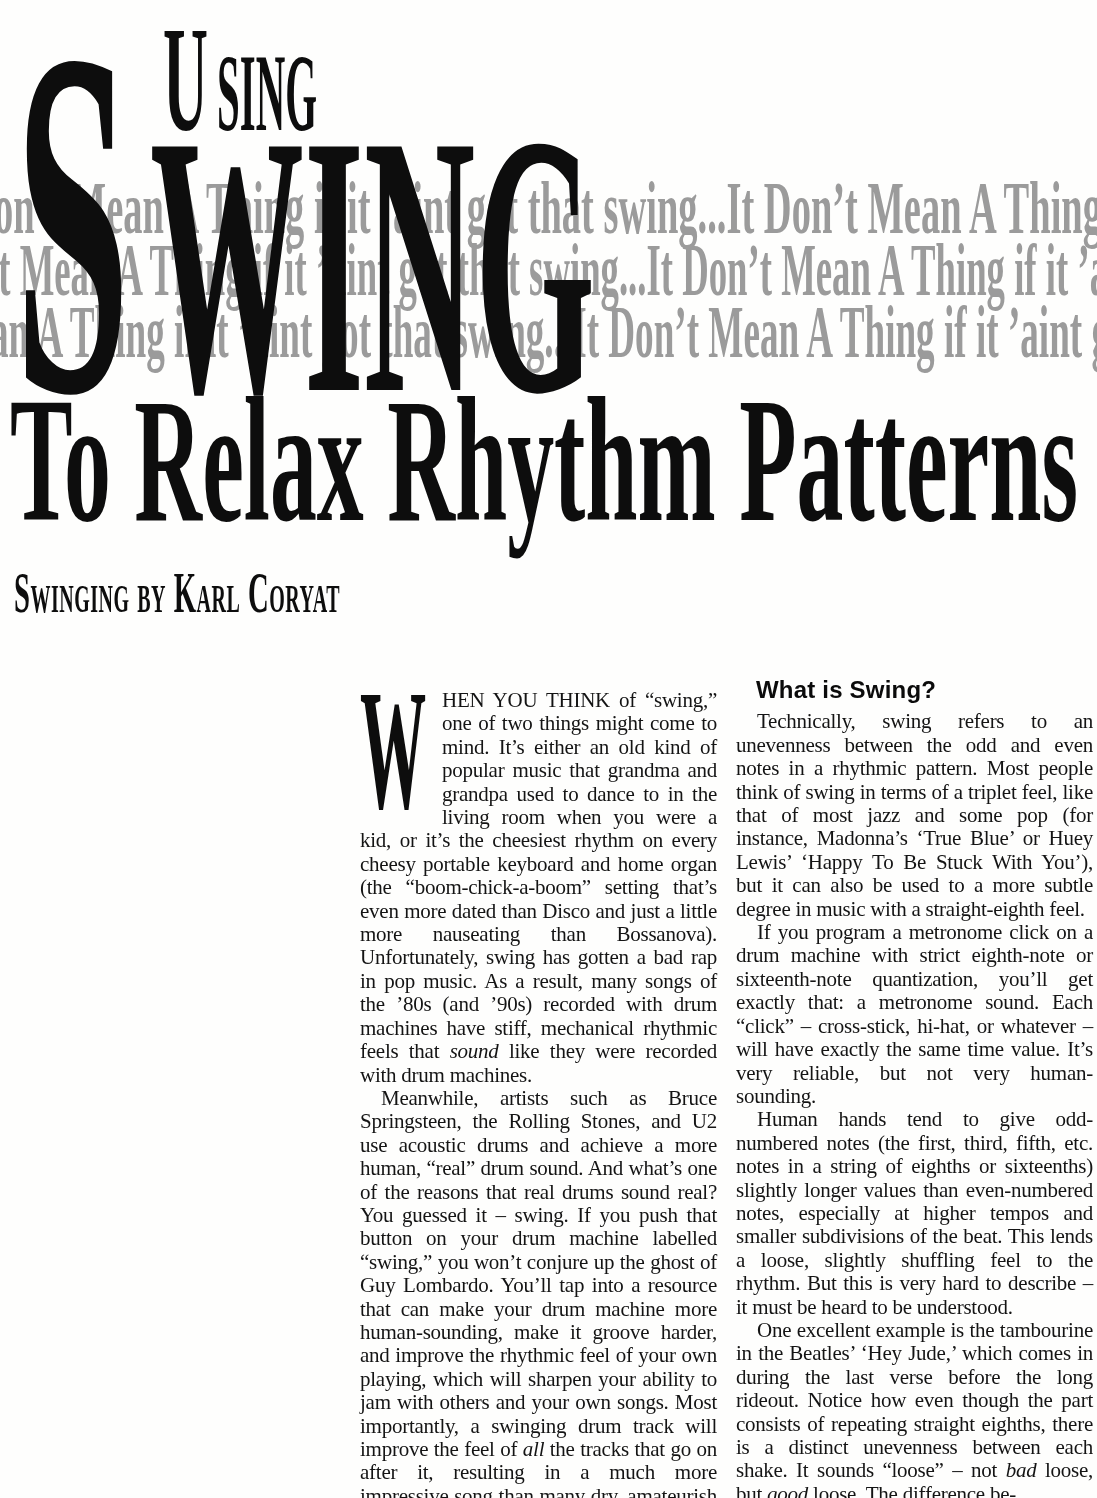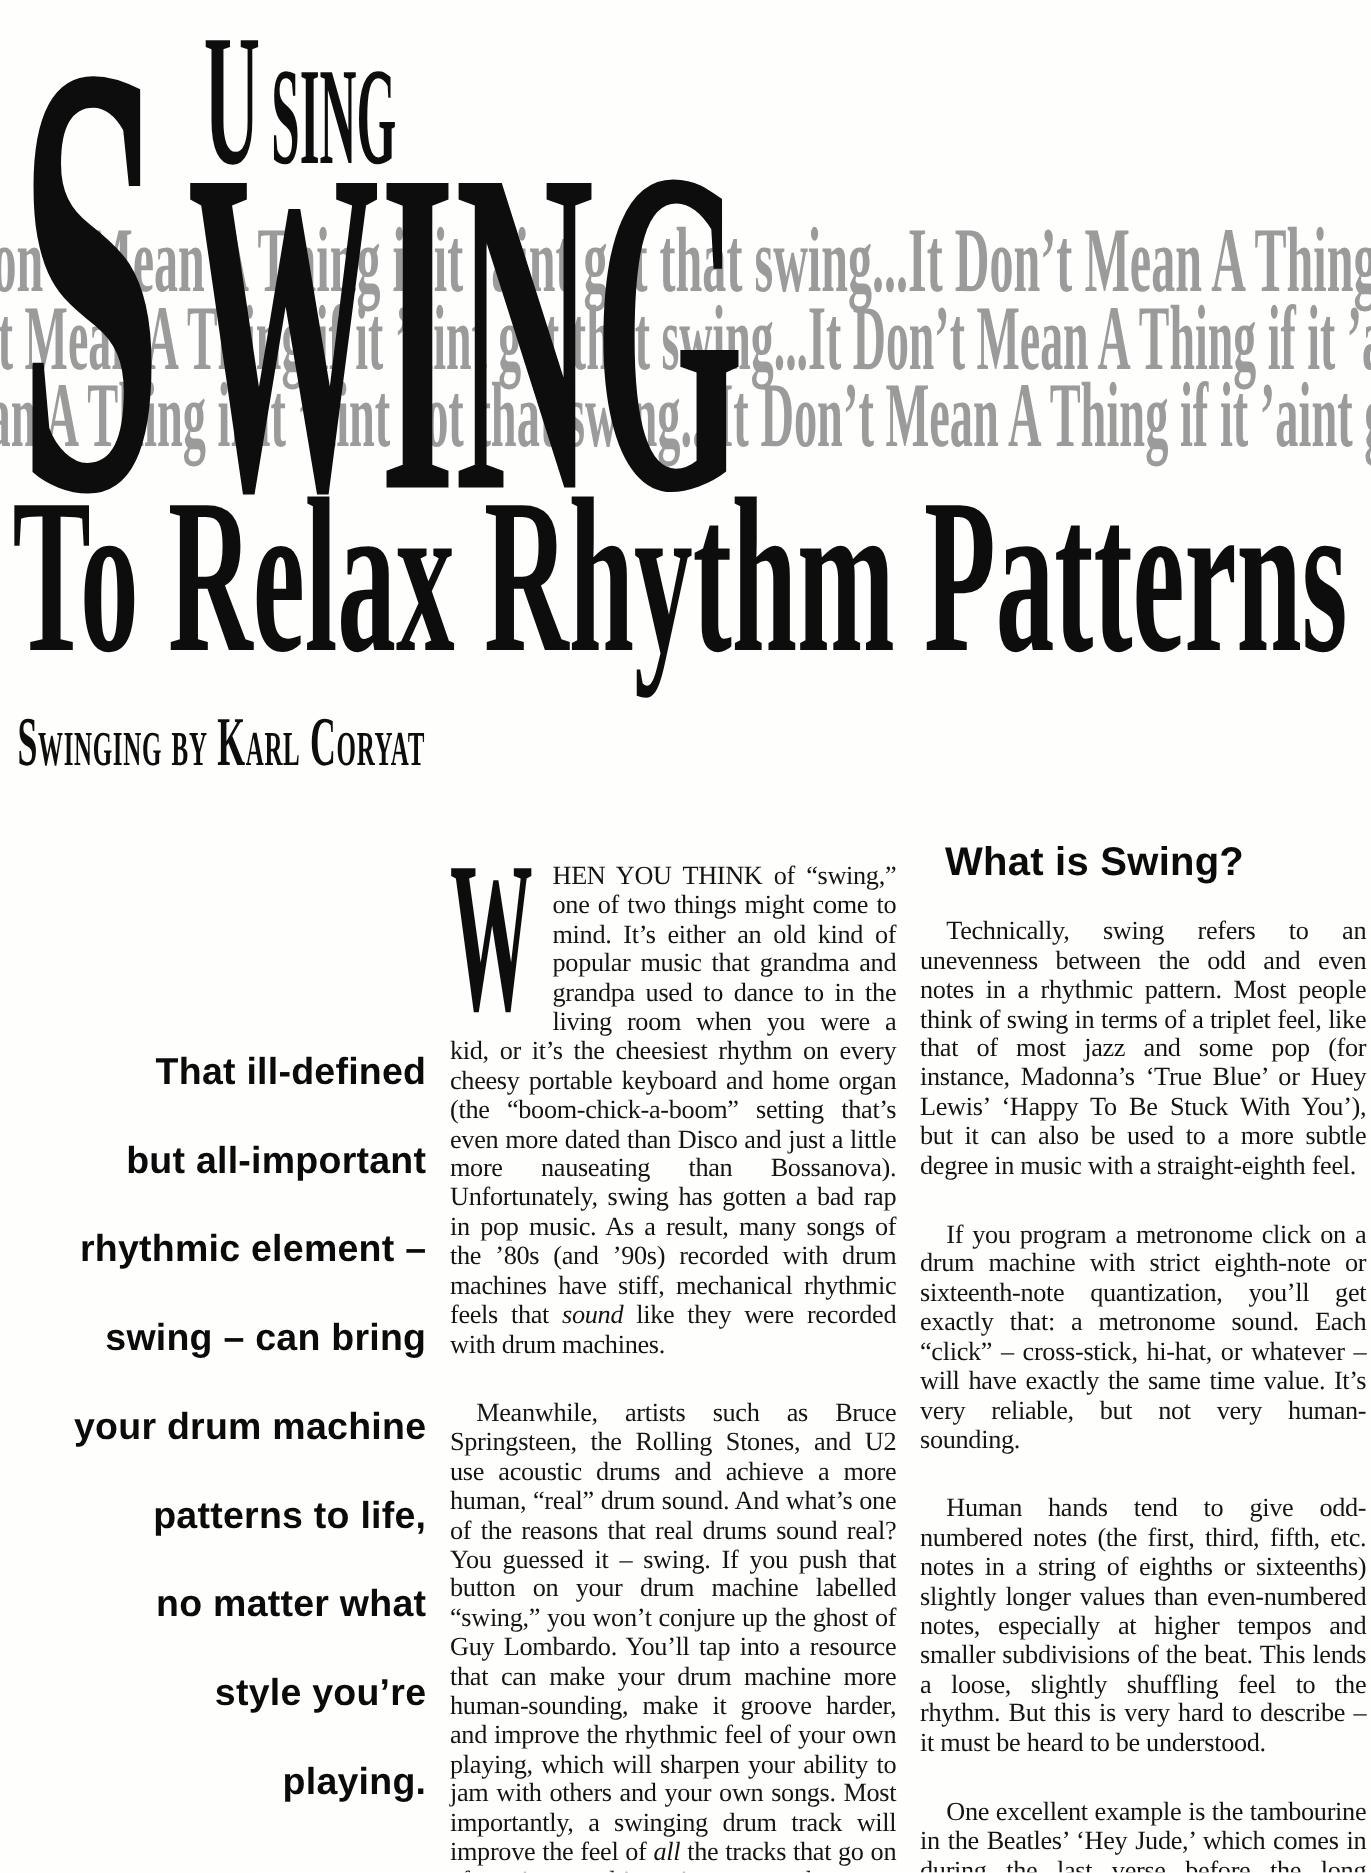--- a/index.html
+++ b/index.html
@@ -42,27 +42,27 @@
     font-family: "Liberation Serif", serif;
     font-size: 21px;
     line-height: 23.4px;
     color: #141414;
     letter-spacing: -0.25px;
   }
   .col-mid   { left: 360px; padding-top: 14px; }
   .col-right { left: 736px; }
   .par { margin: 0; text-align: justify; }
   .par em { }
-  .indent { text-indent: 21px; margin-top: 32px; }
+  .indent { text-indent: 21px; }
   .section-heading {
     margin: 0 0 9px 0;
     padding: 3px 0 0 20px;
     font-family: "Liberation Sans", sans-serif;
     font-weight: bold;
-    font-size: 32px;
+    font-size: 24px;
     color: #0b0b0b;
     letter-spacing: 0.2px;
   }
   .dropcap {
     float: left;
     width: 68px;
     height: 117px;
     margin: 4px 14px 0 0;
   }
   .dropcap text {
@@ -85,31 +85,20 @@
     <text x="217" y="130" font-size="111" textLength="100" lengthAdjust="spacingAndGlyphs">SING</text>
 
     <text x="15" y="390" font-size="497" textLength="115" lengthAdjust="spacingAndGlyphs">S</text>
     <text x="150" y="390" font-size="372" textLength="445" lengthAdjust="spacingAndGlyphs">WING</text>
 
     <text x="10" y="520" font-size="177" textLength="1068" lengthAdjust="spacingAndGlyphs">To Relax Rhythm Patterns</text>
 
     <text class="byline" x="14" y="612" font-size="56" textLength="326" lengthAdjust="spacingAndGlyphs">Swinging by Karl Coryat</text>
   </svg>
 
-  <div class="pullquote">
-      <div class="pq-line">That ill-defined</div>
-      <div class="pq-line">but all-important</div>
-      <div class="pq-line">rhythmic element –</div>
-      <div class="pq-line">swing – can bring</div>
-      <div class="pq-line">your drum machine</div>
-      <div class="pq-line">patterns to life,</div>
-      <div class="pq-line">no matter what</div>
-      <div class="pq-line">style you’re</div>
-      <div class="pq-line">playing.</div>
-    </div>
 
   <div class="col col-mid">
     <p class="par">
       <span class="dropcap"><svg width="68" height="117" viewBox="0 0 68 117" overflow="visible">
             <text x="0" y="114" font-size="172" textLength="66" lengthAdjust="spacingAndGlyphs">W</text>
           </svg></span><span><span>HEN YOU THINK of “swing,” one of two things might come to mind. It’s either an old kind of popular music that grandma and grandpa used to dance to in the living room when you were a kid, or it’s the cheesiest rhythm on every cheesy portable keyboard and home organ (the “boom-chick-a-boom” setting that’s even more dated than Disco and just a little more nauseating than Bossanova). Unfortunately, swing has gotten a bad rap in pop music. As a result, many songs of the ’80s (and ’90s) recorded with drum machines have stiff, mechanical rhythmic feels that </span><em>sound</em><span> like they were recorded with drum machines.</span></span>
     </p>
     <p class="par indent"><span>Meanwhile, artists such as Bruce Springsteen, the Rolling Stones, and U2 use acoustic drums and achieve a more human, “real” drum sound. And what’s one of the reasons that real drums sound real? You guessed it – swing. If you push that button on your drum machine labelled “swing,” you won’t conjure up the ghost of Guy Lombardo. You’ll tap into a resource that can make your drum machine more human-sounding, make it groove harder, and improve the rhythmic feel of your own playing, which will sharpen your ability to jam with others and your own songs. Most importantly, a swinging drum track will improve the feel of </span><em>all</em><span> the tracks that go on after it, resulting in a much more impressive song than many dry, amateurish demos that are fashioned around dead drum parts.</span></p>
   </div>
 

